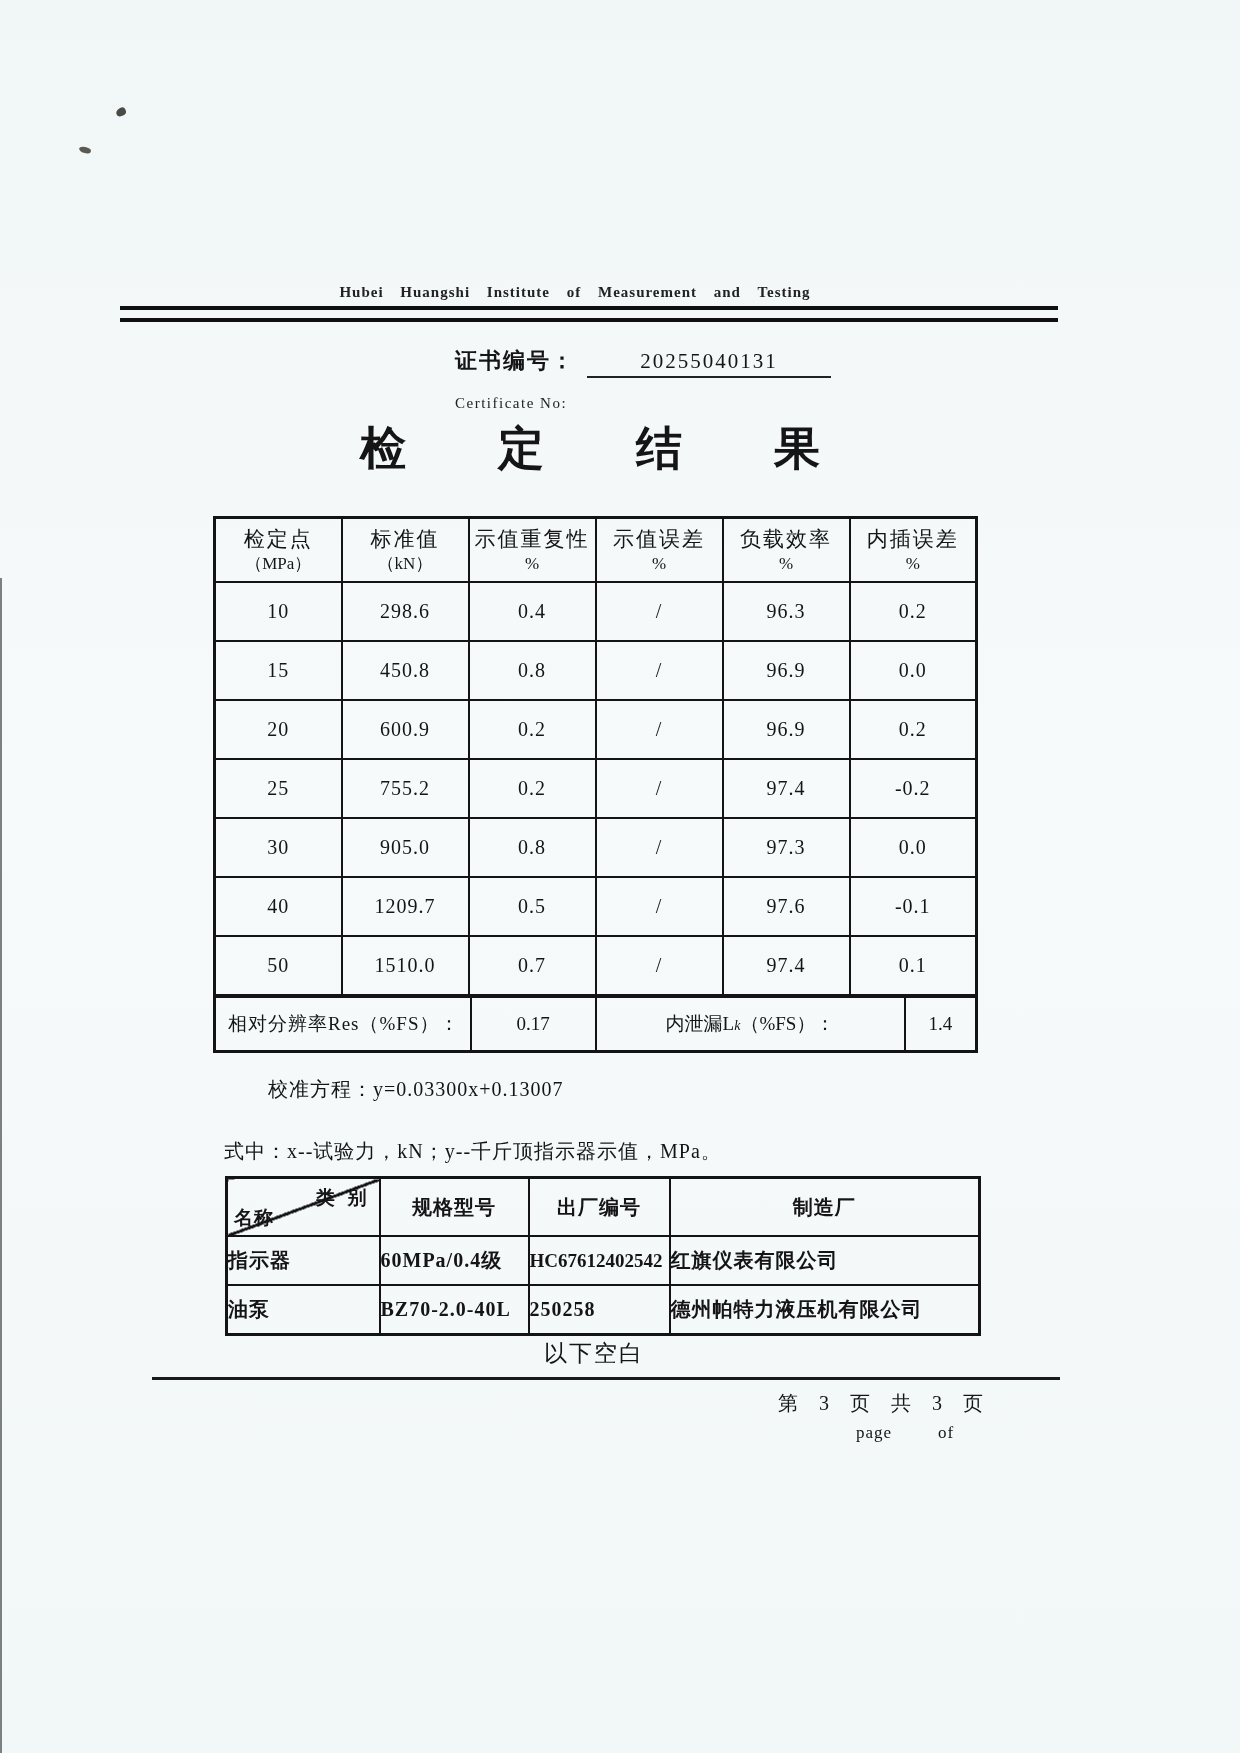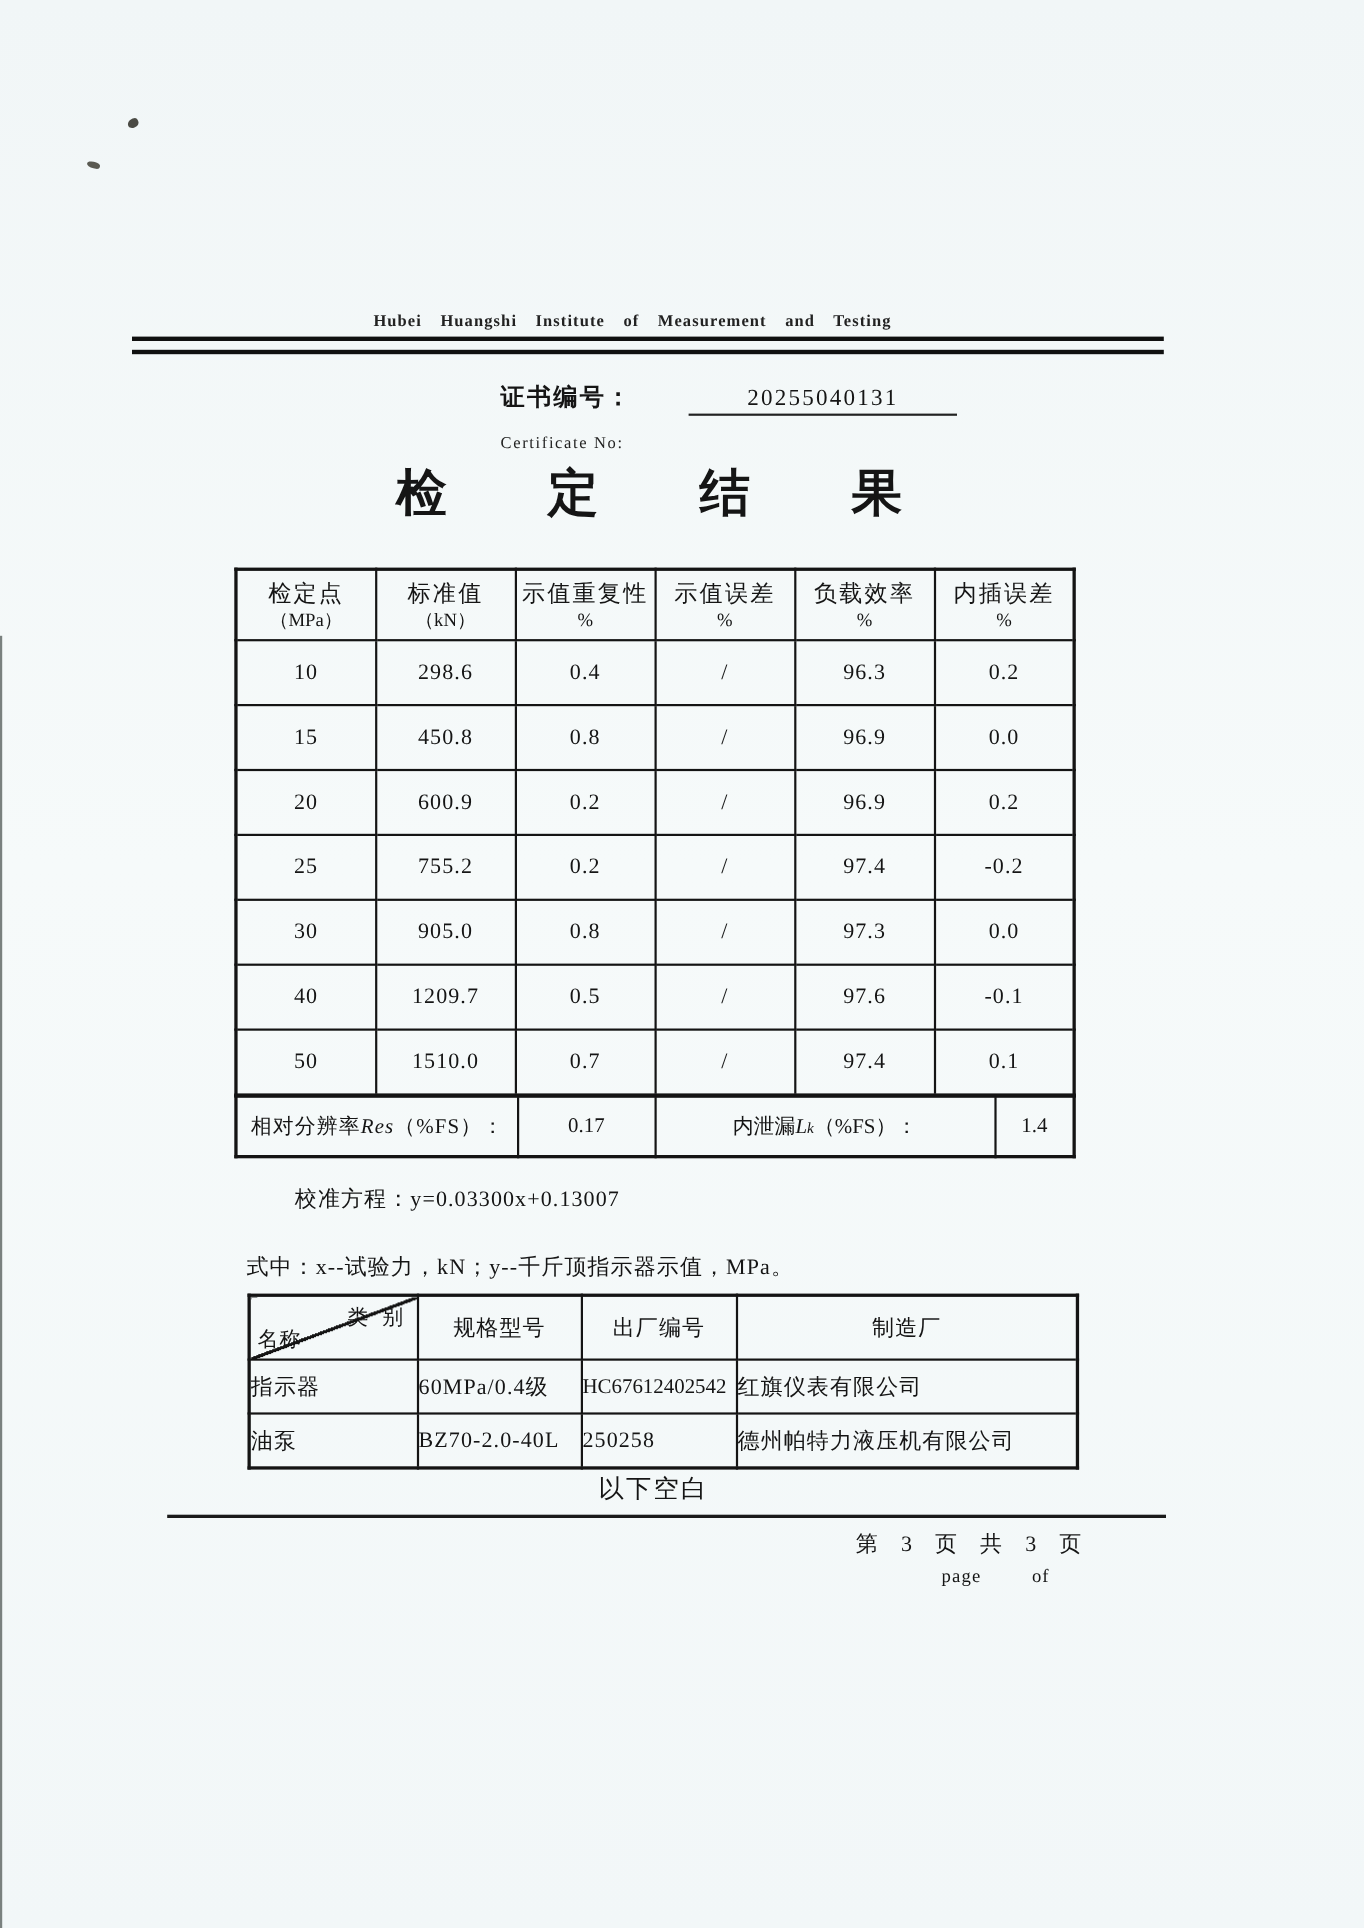--- a/index.html
+++ b/index.html
@@ -13,46 +13,46 @@
   }
   .abs{position:absolute;}
   
   .speck1{top:108px;left:116px;width:10px;height:8px;background:#4b4b45;border-radius:60% 40% 50% 50%;transform:rotate(-25deg);}
   .speck2{top:147px;left:79px;width:12px;height:6px;background:#5a5a52;border-radius:50% 50% 40% 60%;transform:rotate(12deg);}
   .edge-left{top:578px;left:0;width:2px;height:1175px;background:#7a817f;}
   
   .title{top:216px;left:0;width:1150px;text-align:center;font-size:46px;font-weight:bold;letter-spacing:2px;white-space:nowrap;}
   .org-en{top:284px;left:0;width:1150px;text-align:center;font-size:15px;font-weight:bold;letter-spacing:1px;word-spacing:12px;color:#222;}
   .double-rule{top:306px;left:120px;width:938px;height:8px;border-top:4px solid #101010;border-bottom:4px solid #101010;}
-  .cert-line{top:346px;left:455px;display:flex;align-items:baseline;gap:39px;}
+  .cert-line{top:346px;left:455px;display:flex;align-items:baseline;}
   .cert-label{font-size:22px;font-weight:bold;letter-spacing:2px;}
   .cert-value{display:inline-block;min-width:228px;text-align:center;font-size:21px;letter-spacing:2px;border-bottom:2px solid #222;padding:0 8px 2px 8px;margin-left:12px;}
   .cert-en{top:395px;left:455px;font-size:15px;letter-spacing:1.5px;color:#222;}
   .heading{top:418px;left:0;width:1180px;text-align:center;font-size:46px;font-weight:bold;white-space:nowrap;}
   
   .results-wrap{top:516px;left:213px;}
   table{border-collapse:collapse;table-layout:fixed;}
   .results{width:762px;border:3px solid #141414;}
   .results th,.results td{border:2px solid #141414;text-align:center;vertical-align:middle;font-weight:normal;padding:0;}
   .results th{height:62px;}
   .results td{height:57px;font-size:20px;letter-spacing:1px;}
   .h1{font-size:21px;letter-spacing:2px;line-height:1.25;}
   .h2{font-size:17px;line-height:1.2;margin-top:2px;}
   .summary{width:762px;border:3px solid #141414;margin-top:-2px;}
   .summary td{border:2px solid #141414;text-align:center;vertical-align:middle;height:52px;font-size:19px;padding:0;}
   .sum-label{text-align:left !important;padding-left:12px !important;letter-spacing:1px;}
-  .sym{font-style:italic;}
+  .sym{}
   .sub{font-style:italic;font-size:14px;}
   
   .calib{top:1076px;left:268px;font-size:20px;letter-spacing:1px;}
   .note{top:1138px;left:224px;font-size:20px;letter-spacing:1px;}
   
   .device-wrap{top:1176px;left:225px;}
   .device{width:753px;border:3px solid #141414;}
-  .device th,.device td{border:2px solid #141414;vertical-align:middle;font-weight:normal;padding:0;font-size:20px;letter-spacing:1px;}
+  .device th,.device td{border:2px solid #141414;vertical-align:middle;font-weight:bold;padding:0;font-size:20px;letter-spacing:1px;}
   .device th{height:56px;}
   .device td{height:47px;}
   .corner{position:relative;background:linear-gradient(to bottom right,transparent calc(50% - 1.5px),#141414 calc(50% - 1.5px),#141414 calc(50% + 1.5px),transparent calc(50% + 1.5px));}
   .corner-top{position:absolute;top:6px;right:8px;font-size:19px;letter-spacing:4px;}
   .corner-bottom{position:absolute;bottom:4px;left:6px;font-size:19px;}
   .serialcell{letter-spacing:0 !important;font-size:19px !important;}
   
   .below-blank{top:1338px;left:213px;width:762px;text-align:center;font-size:23px;letter-spacing:2px;}
   .footer-rule{top:1377px;left:152px;width:908px;height:3px;background:#1a1a1a;}
   .page-line{top:1390px;left:778px;font-size:20px;letter-spacing:3px;word-spacing:10px;}

